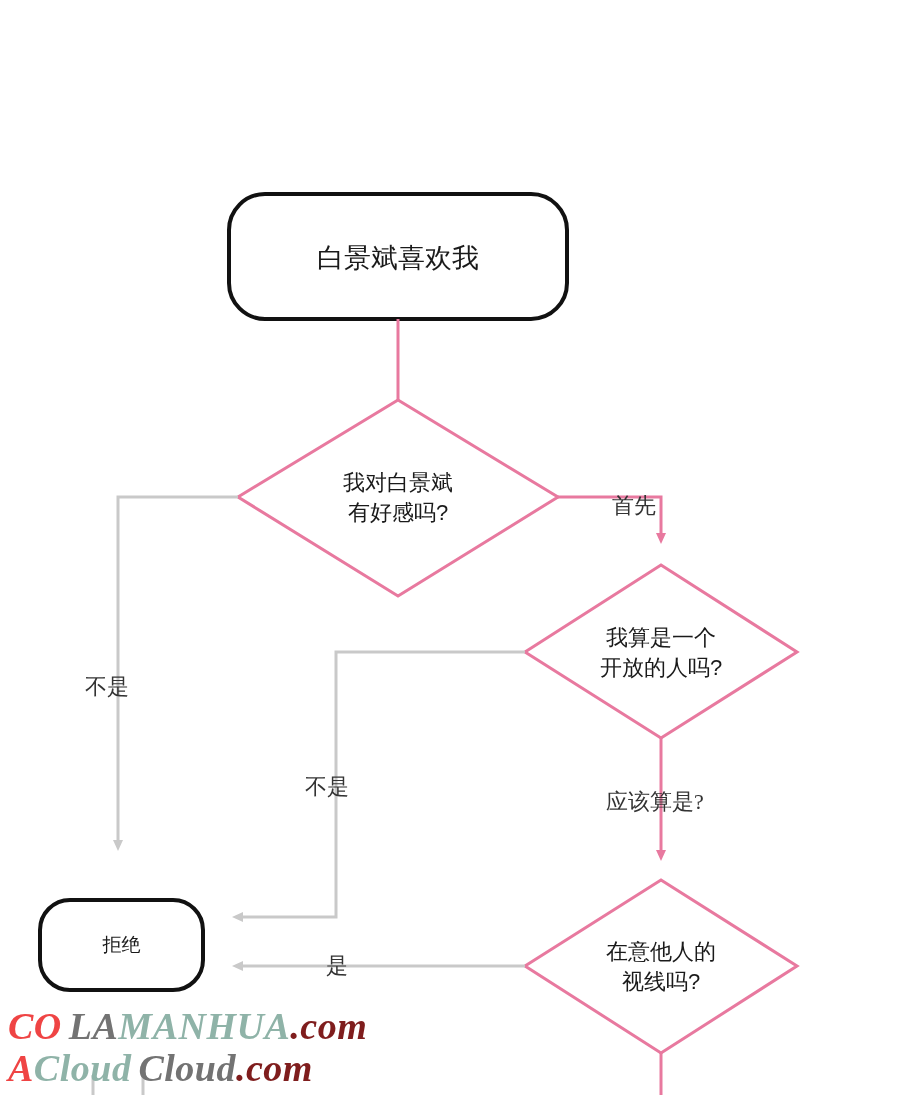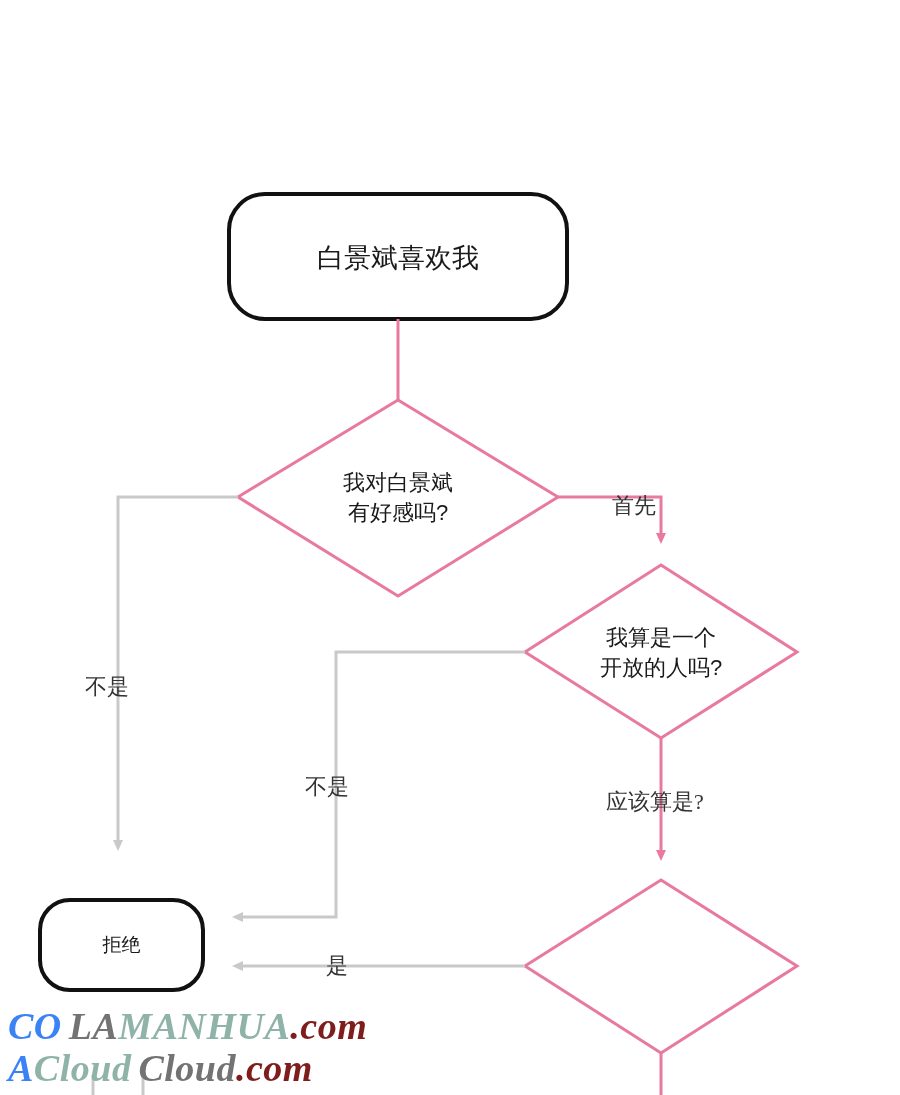--- a/index.html
+++ b/index.html
@@ -53,21 +53,21 @@
     position: absolute;
     left: 8px;
     font-style: italic;
     font-weight: bold;
     font-family: "Liberation Serif", "DejaVu Serif", serif;
     letter-spacing: 0.5px;
     white-space: nowrap;
   }
   .wm-line1 { top: 1004px; font-size: 38px; }
   .wm-line2 { top: 1046px; font-size: 38px; }
-  .wm-a { color: #3b82f6; }
+  .wm-a { color: #ef4444; }
   .wm-b { color: #737373; margin-left: 7px; }
   .wm-c { color: #8fb3a8; }
   .wm-d { color: #7f1d1d; }
 </style>
 </head>
 <body>
 
 <div id="stage">
 
   <svg id="flow-svg" viewBox="0 0 900 1095">
@@ -109,20 +109,22 @@
   </svg>
 
   <div class="node-label terminal-label" style="left:229px; top:240px; width:338px;">白景斌喜欢我</div>
 
   <div class="node-label decision-label" style="left:278px; top:468px; width:240px;">我对白景斌
 有好感吗?</div>
 
   <div class="node-label decision-label" style="left:541px; top:623px; width:240px;">我算是一个
 开放的人吗?</div>
 
+  <div class="node-label decision-label" style="left:541px; top:937px; width:240px;">在意他人的
+视线吗?</div>
 
   <div class="node-label reject-label" style="left:40px; top:932px; width:163px;">拒绝</div>
 
   <div class="edge-label" style="left:612px; top:491px;">首先</div>
 
   <div class="edge-label" style="left:85px; top:672px;">不是</div>
 
   <div class="edge-label" style="left:606px; top:787px;">应该算是?</div>
 
   <div class="edge-label" style="left:305px; top:772px;">不是</div>

